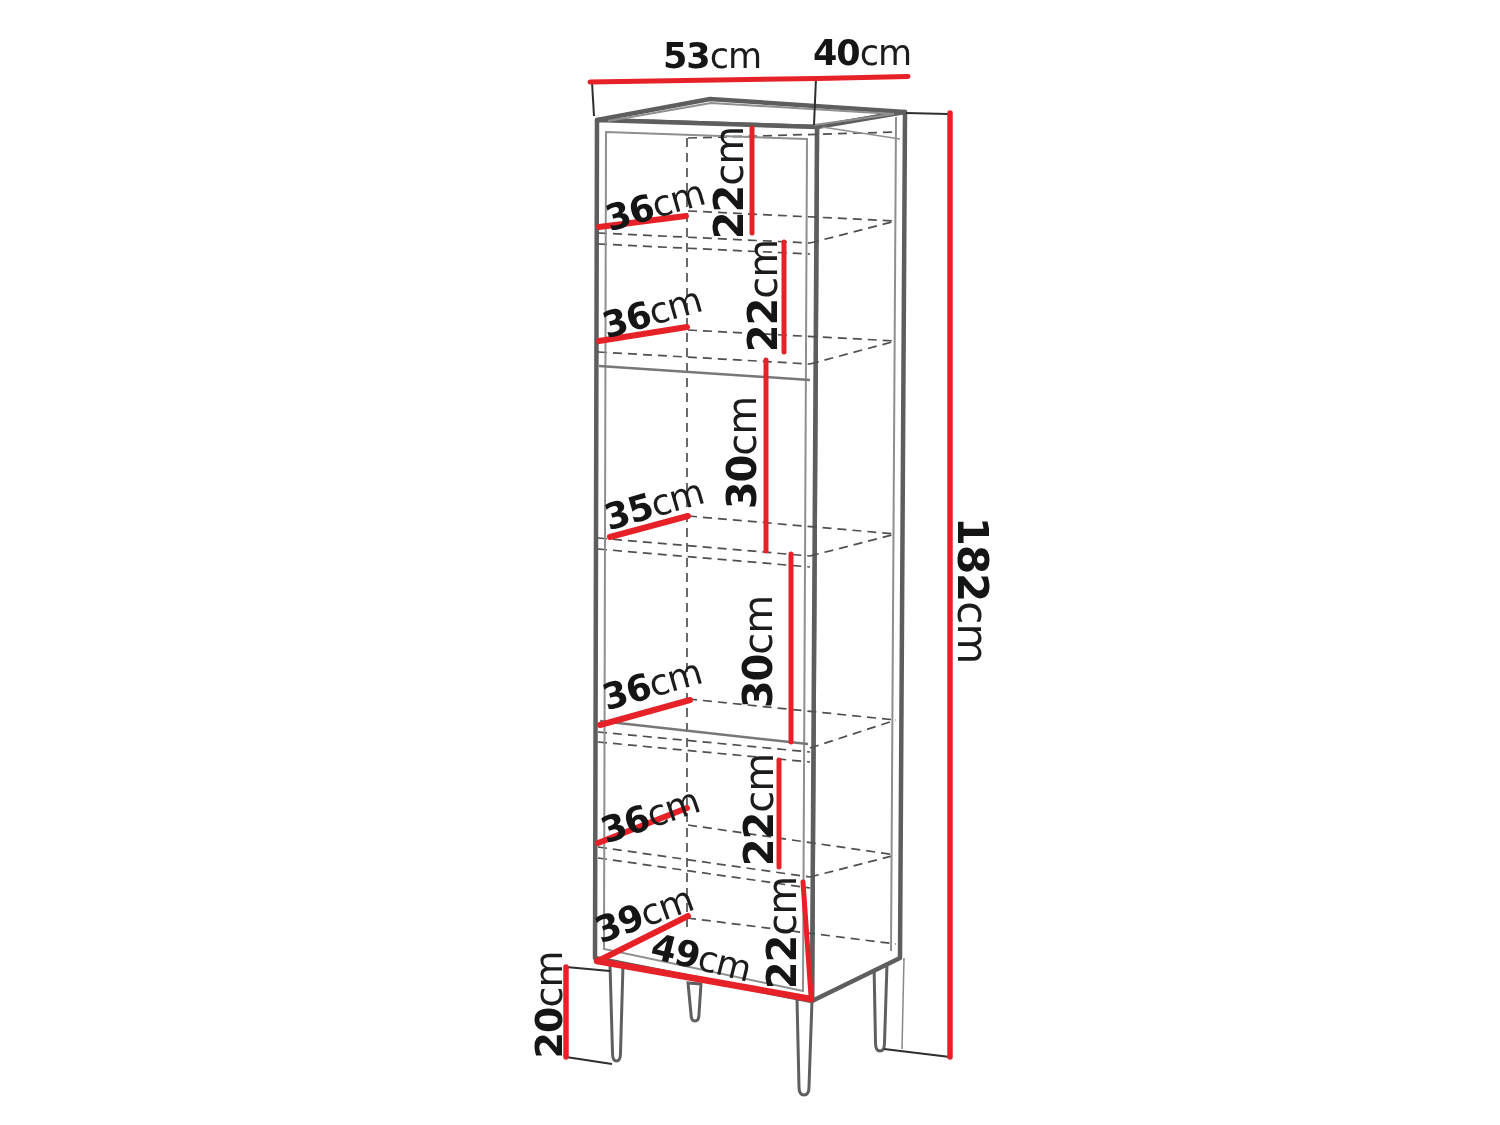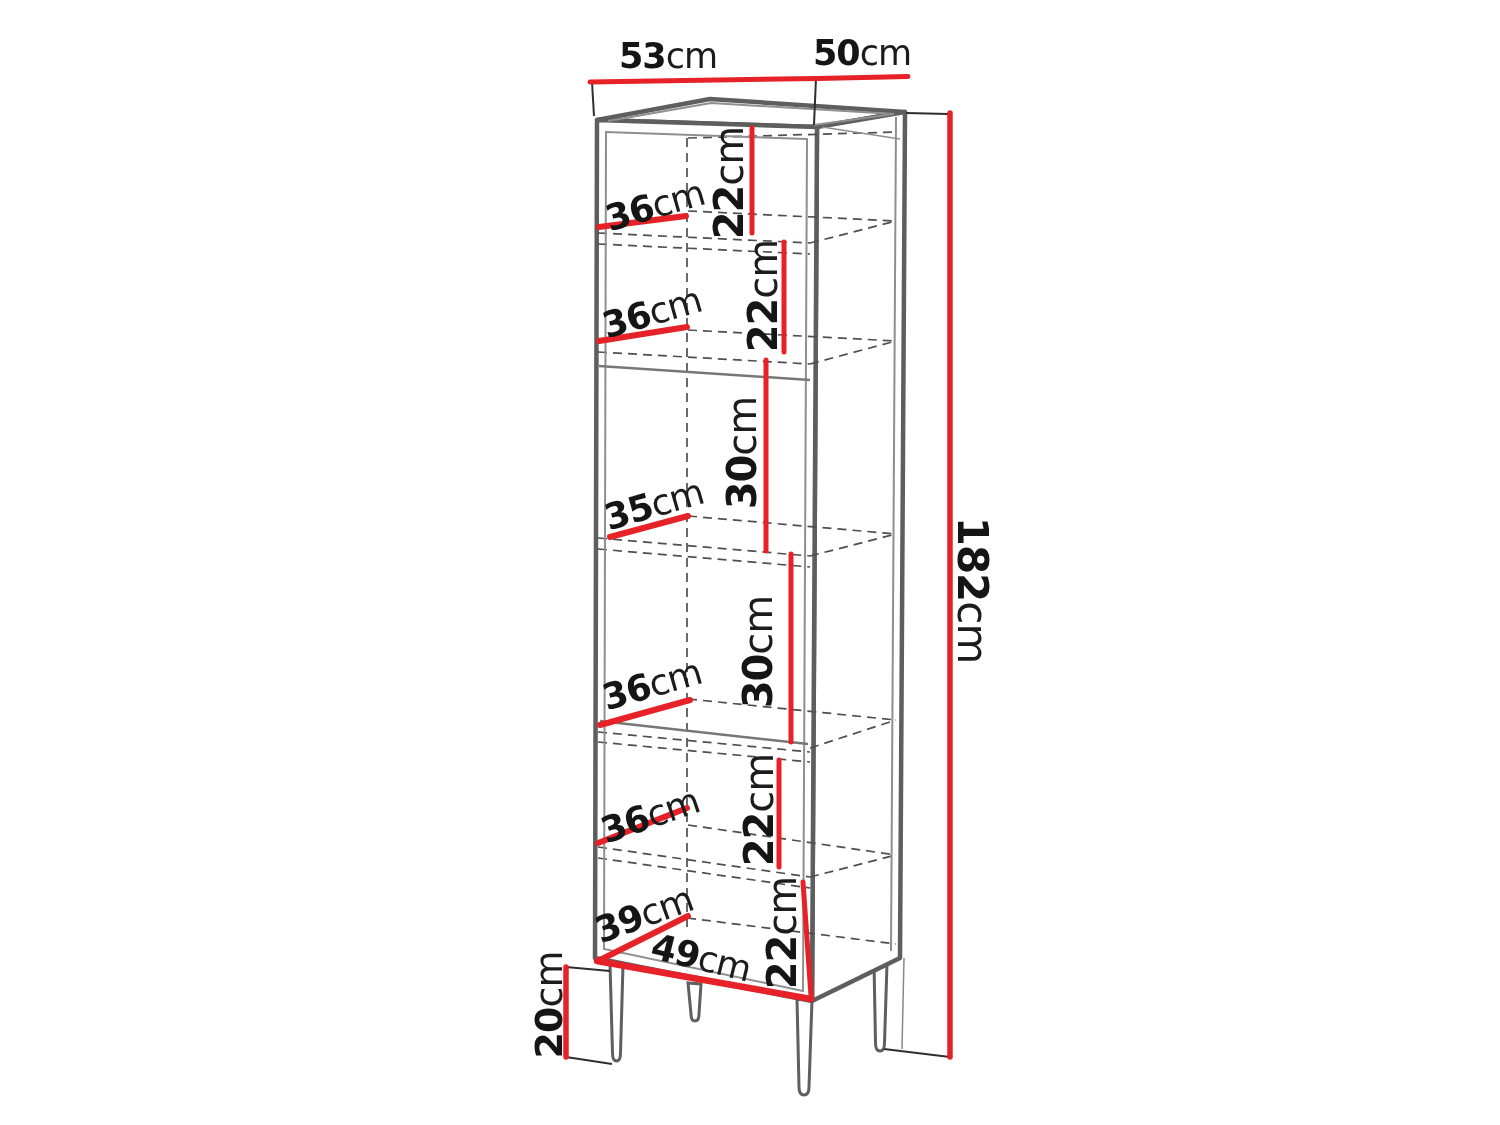--- a/index.html
+++ b/index.html
@@ -108,26 +108,26 @@
       <path stroke-width="6" d="M599,227 L686,216"></path>
       <path stroke-width="6" d="M599,341 L687,327"></path>
       <path stroke-width="6" d="M610,537 L688,516"></path>
       <path stroke-width="6" d="M600,725 L690,700"></path>
       <path stroke-width="6" d="M598,843 L687,808"></path>
       <path stroke-width="6" d="M598,961 L688,916"></path>
       <path stroke-width="6.5" d="M597,961 L811,999"></path>
     </g>
   </svg>
 
-  <div class="dim" style="left:668px;top:56px;font-size:35px;">
+  <div class="dim" style="left:712px;top:56px;font-size:35px;">
     <span class="val">53</span><span class="unit">cm</span>
   </div>
 
   <div class="dim" style="left:862px;top:53px;font-size:35px;">
-    <span class="val">50</span><span class="unit">cm</span>
+    <span class="val">40</span><span class="unit">cm</span>
   </div>
 
   <div class="dim" style="left:972px;top:590px;--rot:90deg;font-size:42px;">
     <span class="val">182</span><span class="unit">cm</span>
   </div>
 
   <div class="dim" style="left:549px;top:1005px;--rot:-90deg;font-size:38px;">
     <span class="val">20</span><span class="unit">cm</span>
   </div>
 

